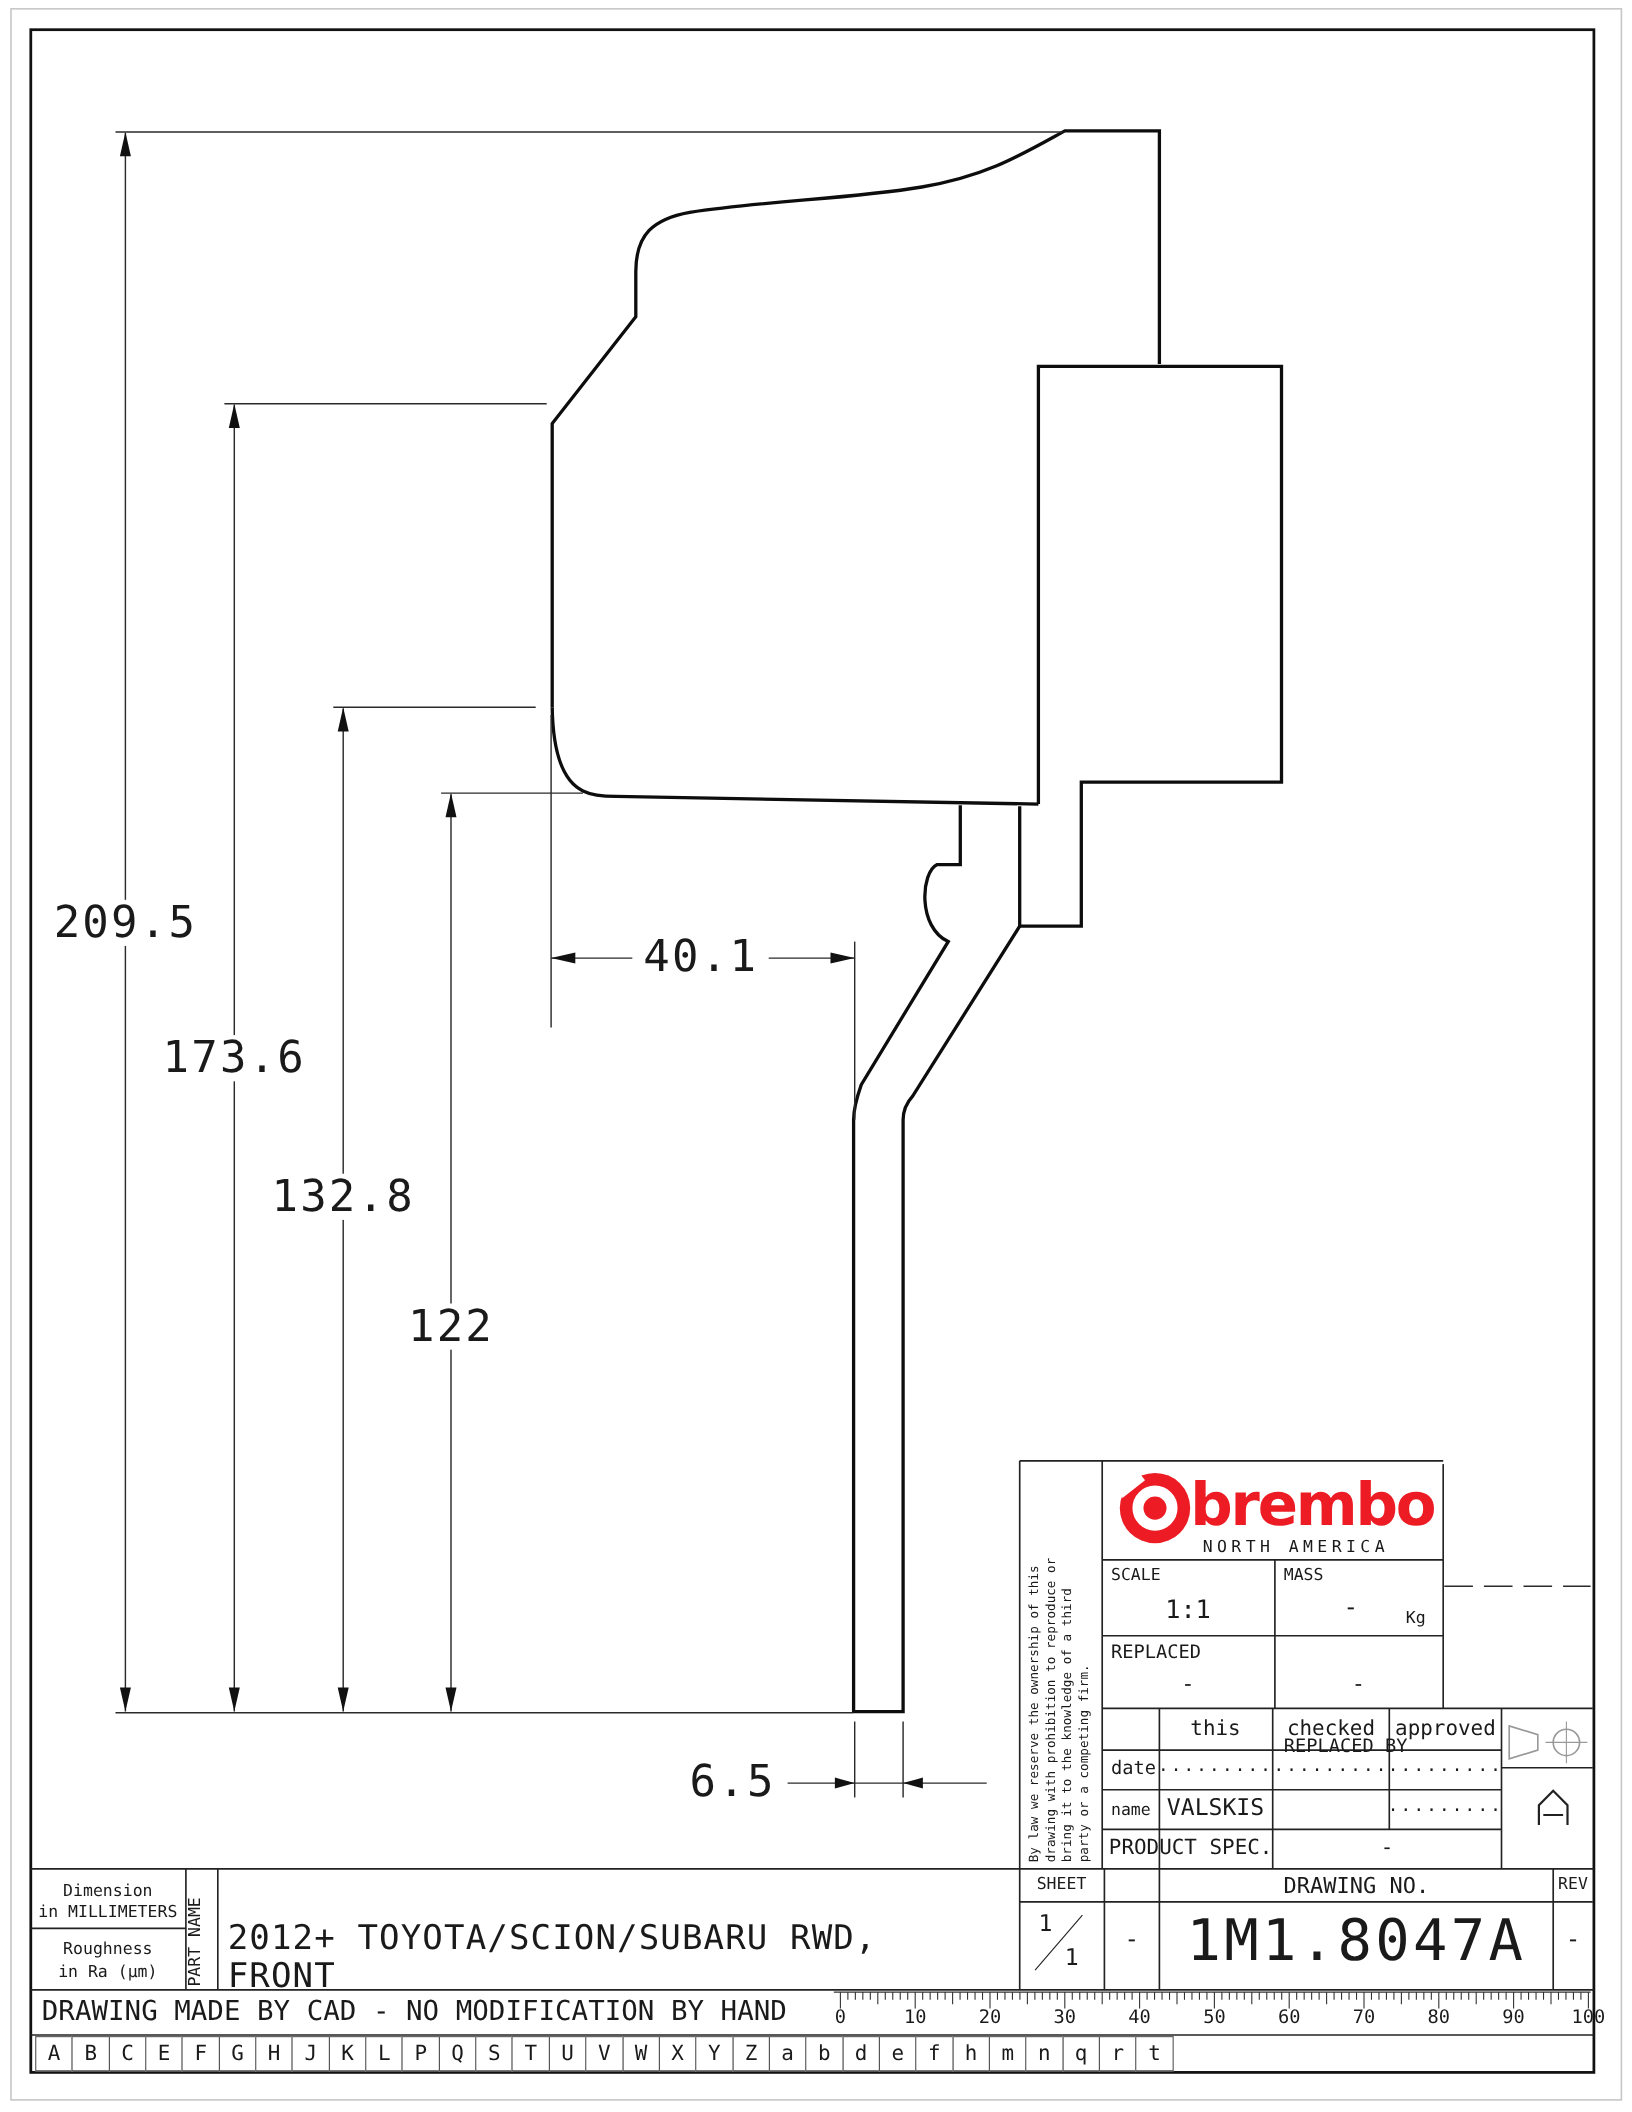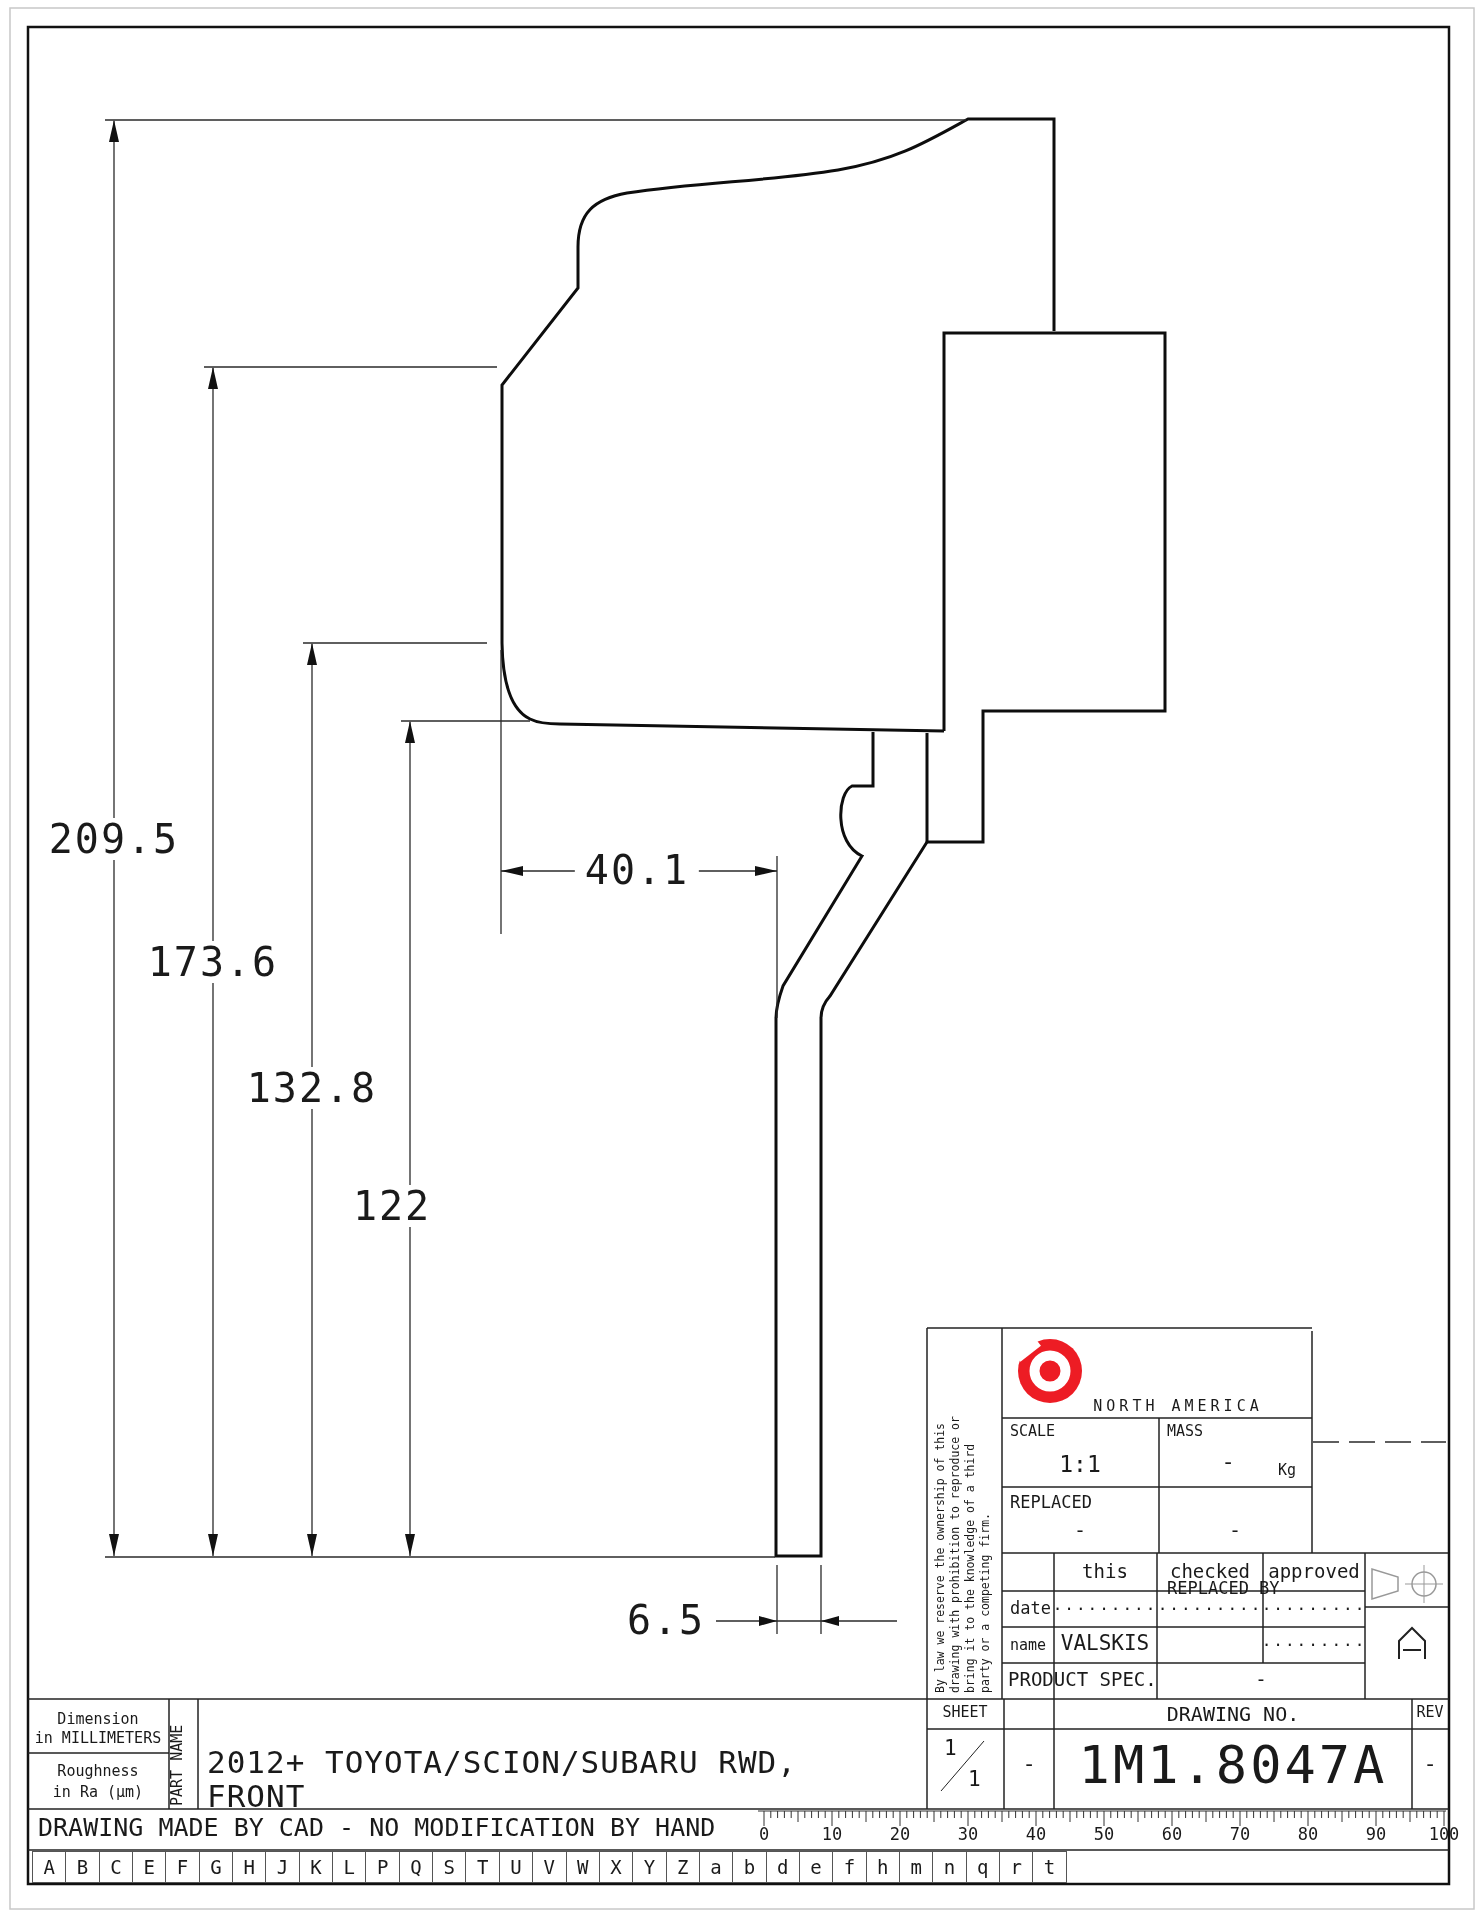--- a/index.html
+++ b/index.html
@@ -221,41 +221,42 @@
       <line x1="1405" y1="1584" x2="1443" y2="1584" stroke-width="1"></line>
       <line x1="1424" y1="1565" x2="1424" y2="1603" stroke-width="1"></line>
     </g>
 
     <path d="M 1399,1659 L 1399,1641 L 1412,1628 L 1425,1641 L 1425,1659 M 1403,1650 L 1421,1650" stroke="#222" stroke-width="2" fill="none"></path>
   </svg>
 
   <span class="t dim m" style="left:114px;top:839px;">209.5</span>
   <span class="t dim m" style="left:213px;top:962px;">173.6</span>
   <span class="t dim m" style="left:312px;top:1088px;">132.8</span>
-  <span class="t dim m" style="left:392px;top:1206px;">122</span>
+  <span class="t dim m" style="left:410px;top:1206px;">122</span>
   <span class="t dim m" style="left:637px;top:870px;">40.1</span>
   <span class="t dim m" style="left:666px;top:1620px;">6.5</span>
 
   <span class="t c small" style="left:98px;top:1712px;">Dimension</span>
   <span class="t c small" style="left:98px;top:1731px;">in MILLIMETERS</span>
   <span class="t c small" style="left:98px;top:1764px;">Roughness</span>
   <span class="t c small" style="left:98px;top:1785px;">in Ra (μm)</span>
   <span class="t vert" style="left:170px;top:1706px;height:100px;font-size:15px;">PART NAME</span>
 
   <span class="t" style="left:207px;top:1746px;font-size:31px;letter-spacing:1px;">2012+ TOYOTA/SCION/SUBARU RWD,</span>
   <span class="t" style="left:207px;top:1780px;font-size:31px;letter-spacing:1px;">FRONT</span>
   <span class="t" style="left:38px;top:1815px;font-size:25px;">DRAWING MADE BY CAD - NO MODIFICATION BY HAND</span>
 
   <div class="disc">
     <div>By law we reserve the ownership of this</div>
     <div>drawing with prohibition to reproduce or</div>
     <div>bring it to the knowledge of a third</div>
     <div>party or a competing firm.</div>
   </div>
 
+  <span class="t c brand" style="left:1193px;top:1340px;font-size:54px;color:#ed1c24;">brembo</span>
   <span class="t c" style="left:1178px;top:1399px;font-size:15px;letter-spacing:4px;">NORTH AMERICA</span>
 
   <span class="t small" style="left:1010px;top:1424px;">SCALE</span>
   <span class="t c" style="left:1080px;top:1452px;font-size:23px;">1:1</span>
   <span class="t small" style="left:1167px;top:1424px;">MASS</span>
   <span class="t c" style="left:1228px;top:1450px;font-size:22px;">-</span>
   <span class="t small" style="left:1278px;top:1463px;">Kg</span>
 
   <span class="t" style="left:1010px;top:1494px;font-size:17px;">REPLACED</span>
   <span class="t c" style="left:1080px;top:1520px;font-size:20px;">-</span>

